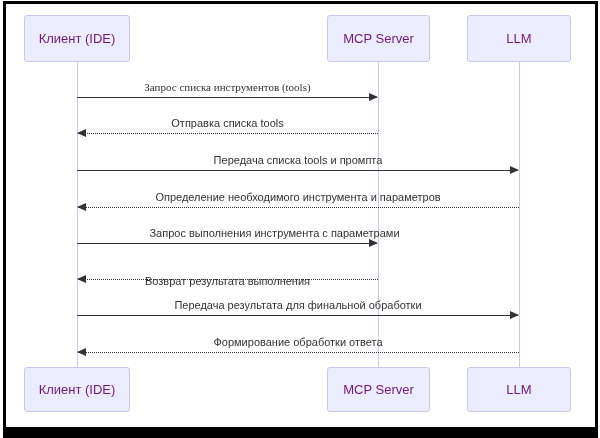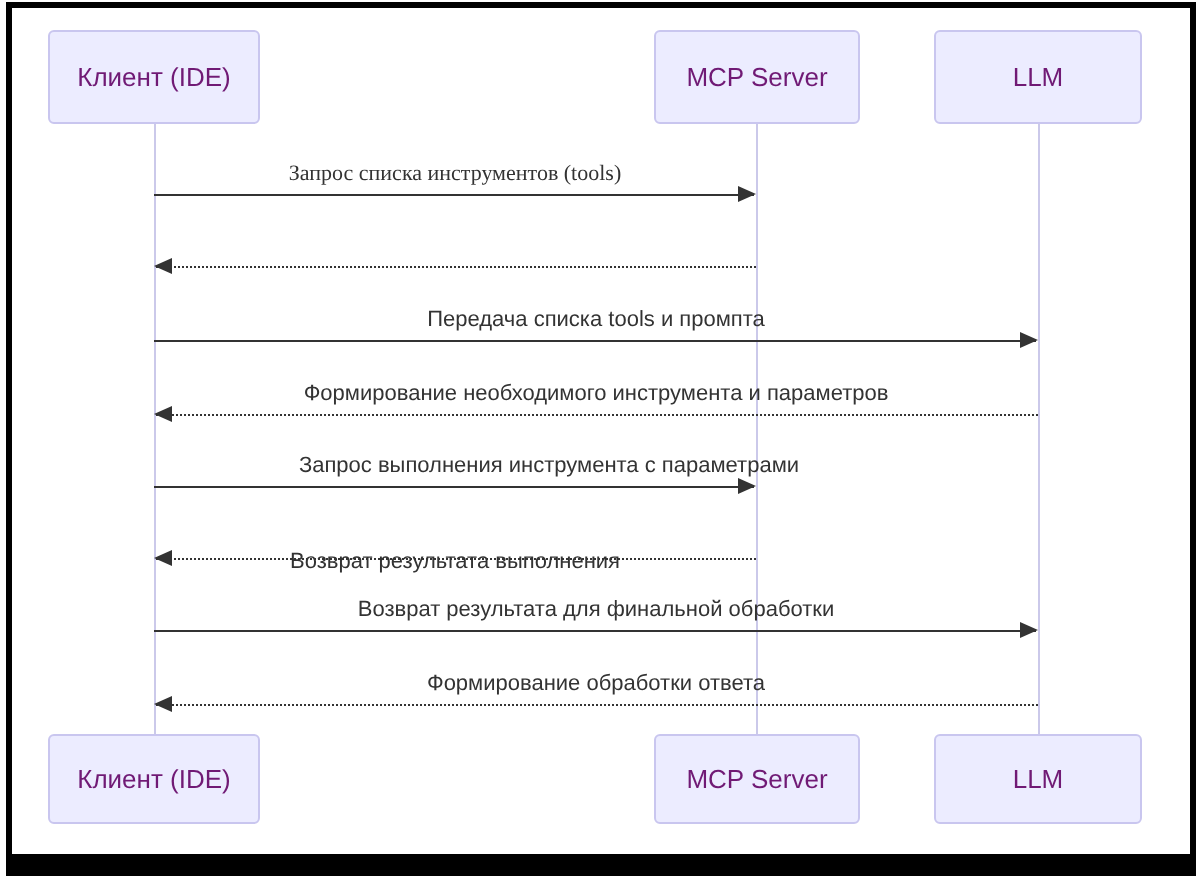--- a/index.html
+++ b/index.html
@@ -92,45 +92,46 @@
 
   <div class="lifeline" style="left:77px; top:62px; height:305px;"></div>
   <div class="lifeline" style="left:378px; top:62px; height:305px;"></div>
   <div class="lifeline" style="left:519px; top:62px; height:305px;"></div>
 
   <div class="msg-label" style="left:77px; top:80px; width:301px;font-family:Liberation Serif, serif;">Запрос списка инструментов (tools)</div>
   <div class="msg-line solid" style="left:77px; top:97px; width:300px;">
     <span class="arrowhead right"></span>
   </div>
 
+  <div class="msg-label" style="left:77px; top:116px; width:301px;">Отправка списка tools</div>
   <div class="msg-line dotted" style="left:78px; top:133px; width:300px;">
     <span class="arrowhead left"></span>
   </div>
 
   <div class="msg-label" style="left:77px; top:153px; width:442px;">Передача списка tools и промпта</div>
   <div class="msg-line solid" style="left:77px; top:170px; width:441px;">
     <span class="arrowhead right"></span>
   </div>
 
-  <div class="msg-label" style="left:77px; top:190px; width:442px;">Формирование необходимого инструмента и параметров</div>
+  <div class="msg-label" style="left:77px; top:190px; width:442px;">Определение необходимого инструмента и параметров</div>
   <div class="msg-line dotted" style="left:78px; top:207px; width:441px;">
     <span class="arrowhead left"></span>
   </div>
 
   <div class="msg-label" style="left:77px; top:226px; width:301px;padding-left:47px;">Запрос выполнения инструмента с параметрами</div>
   <div class="msg-line solid" style="left:77px; top:243px; width:300px;">
     <span class="arrowhead right"></span>
   </div>
 
   <div class="msg-label" style="left:77px; top:274px; width:301px;">Возврат результата выполнения</div>
   <div class="msg-line dotted" style="left:78px; top:279px; width:300px;">
     <span class="arrowhead left"></span>
   </div>
 
-  <div class="msg-label" style="left:77px; top:298px; width:442px;">Возврат результата для финальной обработки</div>
+  <div class="msg-label" style="left:77px; top:298px; width:442px;">Передача результата для финальной обработки</div>
   <div class="msg-line solid" style="left:77px; top:315px; width:441px;">
     <span class="arrowhead right"></span>
   </div>
 
   <div class="msg-label" style="left:77px; top:335px; width:442px;">Формирование обработки ответа</div>
   <div class="msg-line dotted" style="left:78px; top:352px; width:441px;">
     <span class="arrowhead left"></span>
   </div>
 
   <div class="actor" style="left:24px; top:367px; width:106px; height:45px;">

